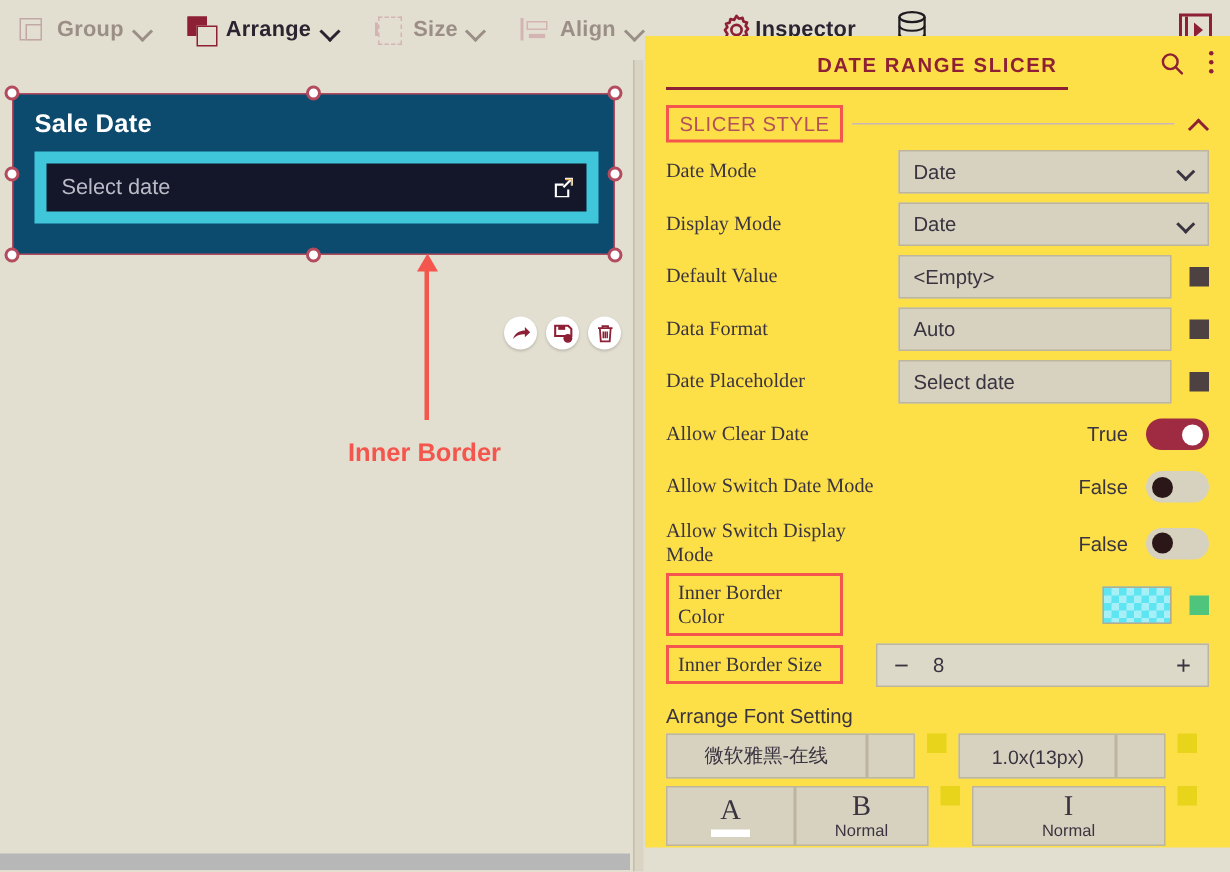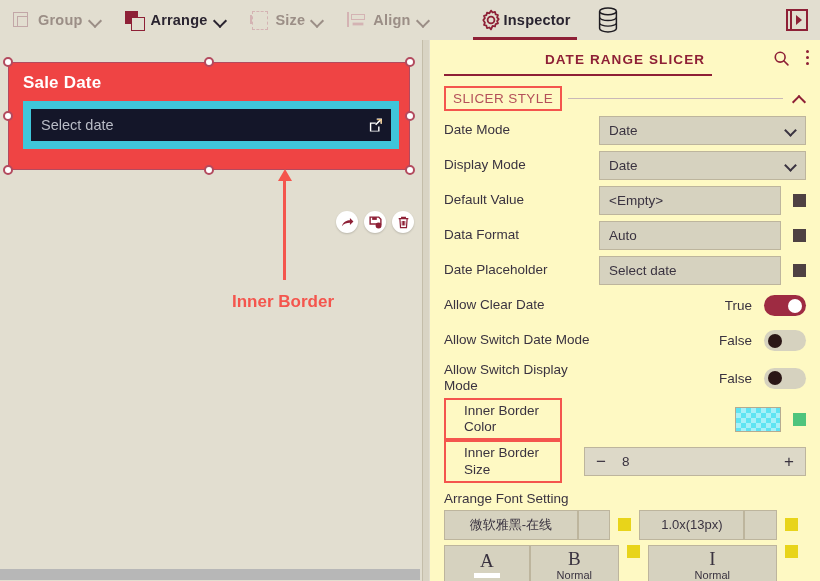--- a/index.html
+++ b/index.html
@@ -76,21 +76,21 @@
     width: 420px; height: 527px;
     background: #e2ded0;
     overflow: hidden;
   }
   .widget-wrap {
     position: absolute; left: 8px; top: 22px;
     width: 402px; height: 108px;
   }
   .widget {
     position: absolute; inset: 0;
-    background: #ef4444;
+    background: #0c4a6e;
     border: 1px solid #b34a5e;
   }
   .widget-title {
     position: absolute; left: 14px; top: 10px;
     color: #ffffff; font-size: 17px; font-weight: bold;
     letter-spacing: .2px;
   }
   .inner-border-box {
     position: absolute; left: 14px; top: 38px; right: 10px; height: 48px;
     background: #3fc6da;
@@ -154,23 +154,23 @@
     position: absolute; left: 420px; top: 40px;
     width: 10px; height: 541px; background: #e2ded0;
   }
   .v-divider .vthumb {
     position: absolute; left: 2px; top: 0; width: 7px; height: 541px;
     background: #d9d4c4; border-left: 1px solid #c4bda9;
   }
 
   
   .inspector {
-    position: absolute; left: 430px; top: 40px;
+    position: absolute; left: 430px; top: 24px;
     width: 390px; height: 541px;
-    background: #fef9c3;
+    background: #fde047;
     overflow: hidden;
   }
   .insp-head {
     position: relative; height: 38px;
     display: flex; align-items: center; justify-content: center;
   }
   .insp-title {
     font-size: 13.5px; font-weight: bold; color: #8e2036;
     letter-spacing: 1.1px;
   }
@@ -206,24 +206,24 @@
     width: 8px; height: 8px;
     border-left: 2px solid #8e2036; border-top: 2px solid #8e2036;
     transform: rotate(45deg);
   }
 
   .row {
     display: flex; align-items: center;
     padding: 0 14px; min-height: 35px;
   }
   .row-label {
-    font-size: 13.5px; color: #3a3340; flex: 0 0 155px; line-height: 1.2;
+    font-size: 13.5px; color: #3a3340; flex: 0 0 155px; line-height: 1.2; font-family: Liberation Serif, serif;
   }
   .row-label.boxed {
-    border: 2px solid #f4554d; padding: 3px 18px; flex: 0 0 auto;
+    border: 2px solid #f4554d; padding: 3px 6px; flex: 0 0 auto;
     width: 118px; background: transparent;
   }
   .ctrl {
     flex: 1; height: 29px;
     background: #d6d2bf; border: 1px solid #bdb59d;
     display: flex; align-items: center; padding: 0 9px;
     font-size: 13.5px; color: #3a3340;
     cursor: pointer;
   }
   .ctrl .v { flex: 1; }
@@ -274,21 +274,21 @@
     display: flex; align-items: center; padding: 0 11px;
     font-size: 13.5px; color: #3a3340;
   }
   .stepper .minus, .stepper .plus { cursor: pointer; font-size: 17px; line-height: 1; color: #3a3340; }
   .stepper .num { margin-left: 16px; flex: 1; }
 
   .subhead {
     padding: 8px 14px 4px; font-size: 13.5px; color: #3a3340;
   }
   .font-row {
-    display: flex; align-items: center; padding: 0 14px; gap: 0; margin-bottom: 5px;
+    display: flex; padding: 0 14px; gap: 0; margin-bottom: 5px;
   }
   .fbox {
     height: 30px; background: #d6d2bf; border: 1px solid #bdb59d;
     display: flex; align-items: center; justify-content: center;
     font-size: 13px; color: #3a3340; cursor: pointer;
   }
   .fbox.name { width: 140px; }
   .fbox.caret { width: 34px; }
   .ysq { width: 13px; height: 13px; background: #e8d41a; margin: 0 8px; flex: 0 0 13px; cursor: pointer; }
   .fbox.size { width: 110px; }

